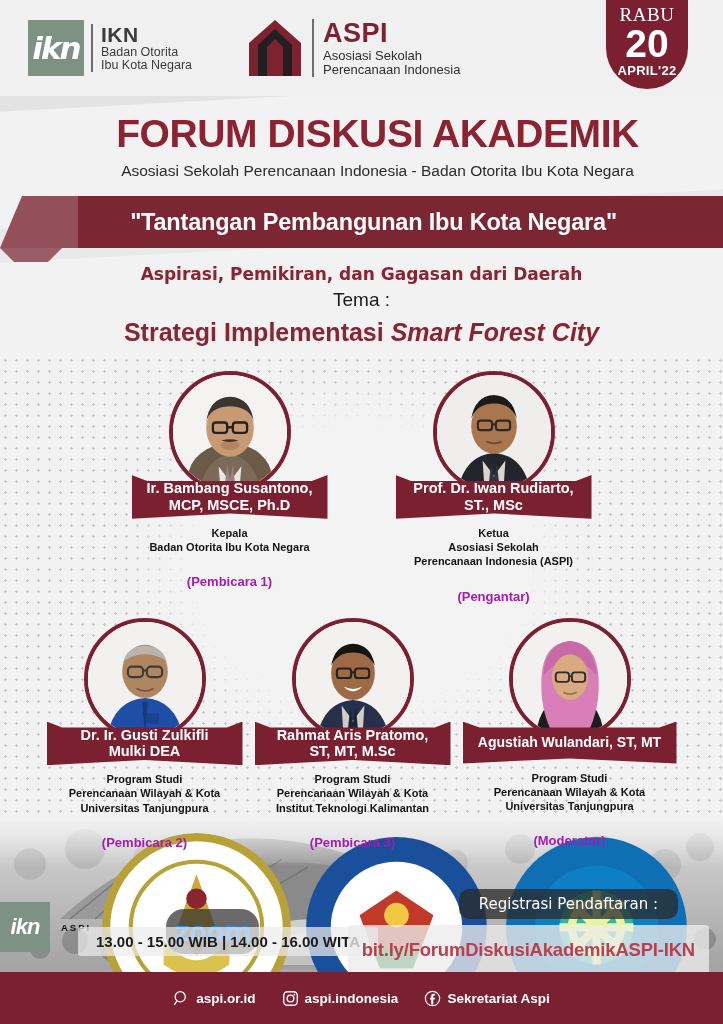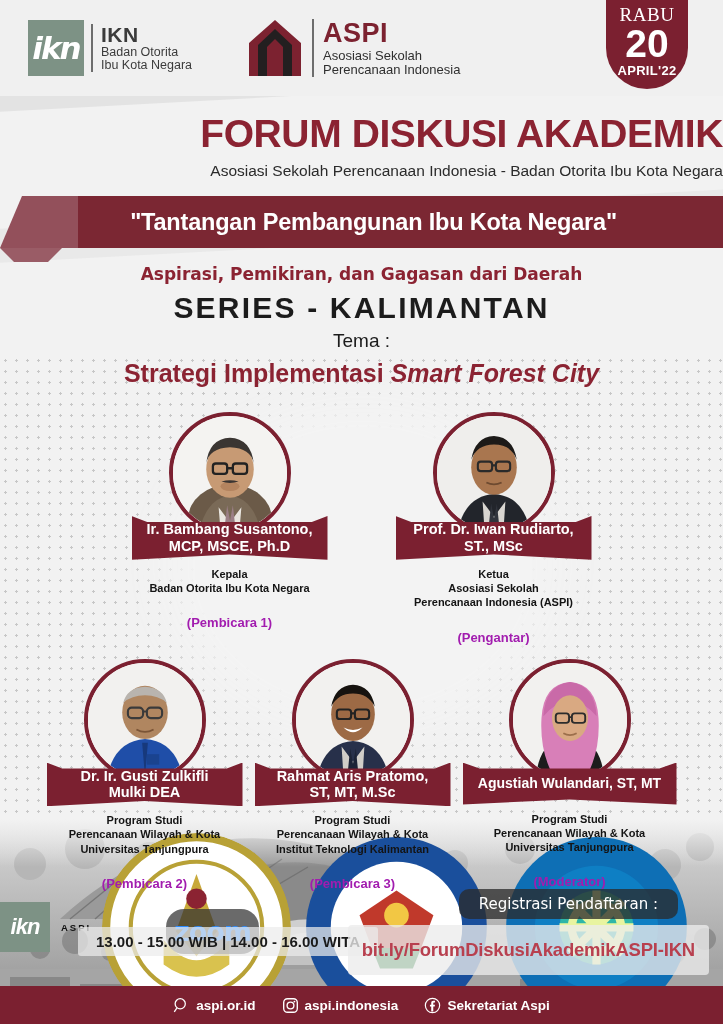--- a/index.html
+++ b/index.html
@@ -83,21 +83,21 @@
     left:-40px; top:88px; width:820px; height:26px;
     transform:rotate(-3.1deg); transform-origin:left center;
   }
   .sweep-b {
     left:-60px; top:232px; width:860px; height:34px;
     transform:rotate(-3.1deg); transform-origin:left center;
     background:#e9e9e9;
   }
 
   
-  .title-zone { position:relative; z-index:5; text-align:right; padding-top:16px;padding-left:32px; }
+  .title-zone { position:relative; z-index:5; text-align:center; padding-top:16px;padding-left:32px; }
   .main-title {
     font-size:39px; font-weight:700; color:#8b2332;
     letter-spacing:-.4px;
   }
   .sub-title { font-size:15.5px; color:#2b2b2b; margin-top:6px; }
 
   
   .band-wrap { position:relative; z-index:5; margin-top:16px; height:52px; }
   .band {
     position:absolute; left:52px; right:0; top:0; height:52px;
@@ -210,21 +210,21 @@
   }
   .reg-url {
     position:absolute; z-index:6; right:14px; top:106px;
     background:rgba(236,236,236,.78); border-radius:4px;
     padding:14px 14px;
     color:#b8404f; font-size:18.5px; font-weight:700; letter-spacing:-.2px;
   }
 
   
   .footer {
-    position:absolute; left:0; bottom:0; width:723px; height:38px;
+    position:absolute; left:0; bottom:0; width:723px; height:52px;
     background:#7b2030; z-index:8;
     display:flex; align-items:center; justify-content:center; gap:26px;
   }
   .f-item { display:flex; align-items:center; gap:6px; color:#fff; font-size:13.5px; font-weight:700; }
   .f-item svg { display:block; }
 </style>
 </head>
 <body>
 
 <div class="poster">
@@ -273,21 +273,20 @@
   <div class="band-wrap">
     <div class="band">
       <span class="band-text">"Tantangan Pembangunan Ibu Kota Negara"</span>
     </div>
     <div class="band-fold"></div>
     <div class="band-fold2"></div>
   </div>
 
   <div class="series-zone">
     <div class="aspirasi">Aspirasi, Pemikiran, dan Gagasan dari Daerah</div>
-    <div class="series">SERIES - KALIMANTAN</div>
     <div class="tema-label">Tema :</div>
     <div class="tema-text"><span>Strategi Implementasi </span><i>Smart Forest City</i></div>
   </div>
 
   <div class="speakers">
 
     <div class="row row-top">
 
       <div class="card">
         <div class="photo">

